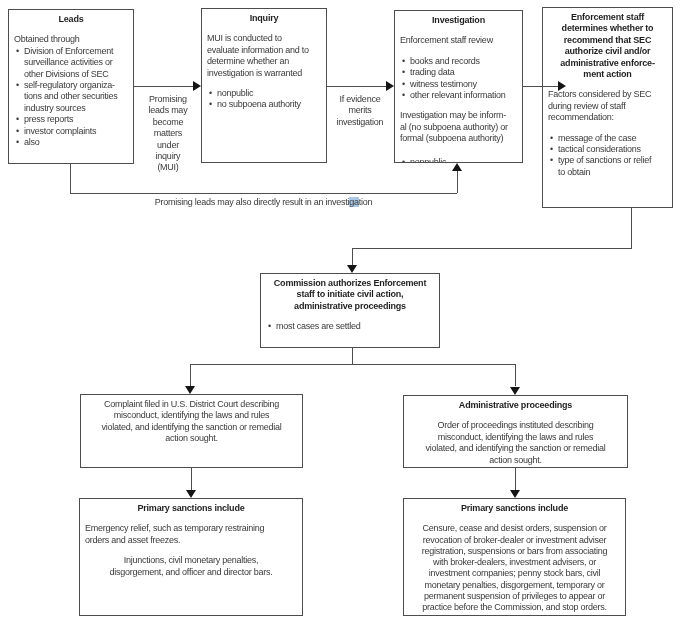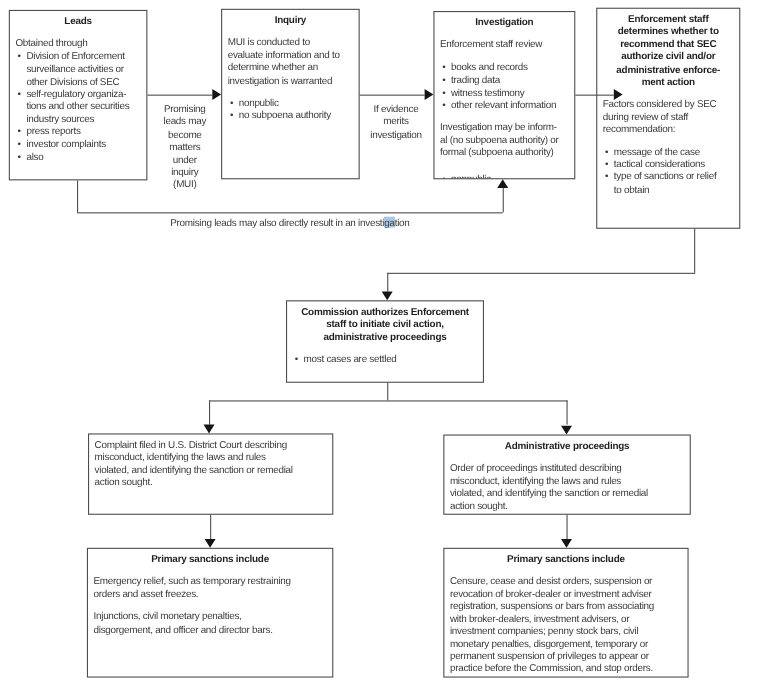--- a/index.html
+++ b/index.html
@@ -15,21 +15,21 @@
   }
   .box{
     position:absolute;box-sizing:border-box;background:var(--bg);
     border:1px solid var(--border);padding:4px 5px;overflow:hidden;
   }
   .title{
     font-weight:bold;text-align:center;color:var(--title);
     white-space:pre-line;margin-bottom:9px;letter-spacing:-0.2px;
   }
   .para{white-space:pre-line;margin:0 0 9px 0;}
-  .para:last-child{margin-bottom:0;}
+  .para:last-child{margin-bottom:0;text-align:center;}
   .bullets{margin:0 0 9px 0;}
   .bullets:last-child{margin-bottom:0;}
   .bullet-row{display:flex;align-items:flex-start;}
   .bullet-row::before{content:"\2022";flex:0 0 10px;width:10px;padding-left:2px;box-sizing:border-box;}
   .btxt{flex:1;white-space:pre-line;}
   .hline{position:absolute;height:1px;background:var(--line);}
   .vline{position:absolute;width:1px;background:var(--line);}
   .arr-r{position:absolute;width:0;height:0;border-top:5px solid transparent;border-bottom:5px solid transparent;border-left:8px solid var(--arrow);}
   .arr-d{position:absolute;width:0;height:0;border-left:5px solid transparent;border-right:5px solid transparent;border-top:8px solid var(--arrow);}
   .arr-u{position:absolute;width:0;height:0;border-left:5px solid transparent;border-right:5px solid transparent;border-bottom:8px solid var(--arrow);}

